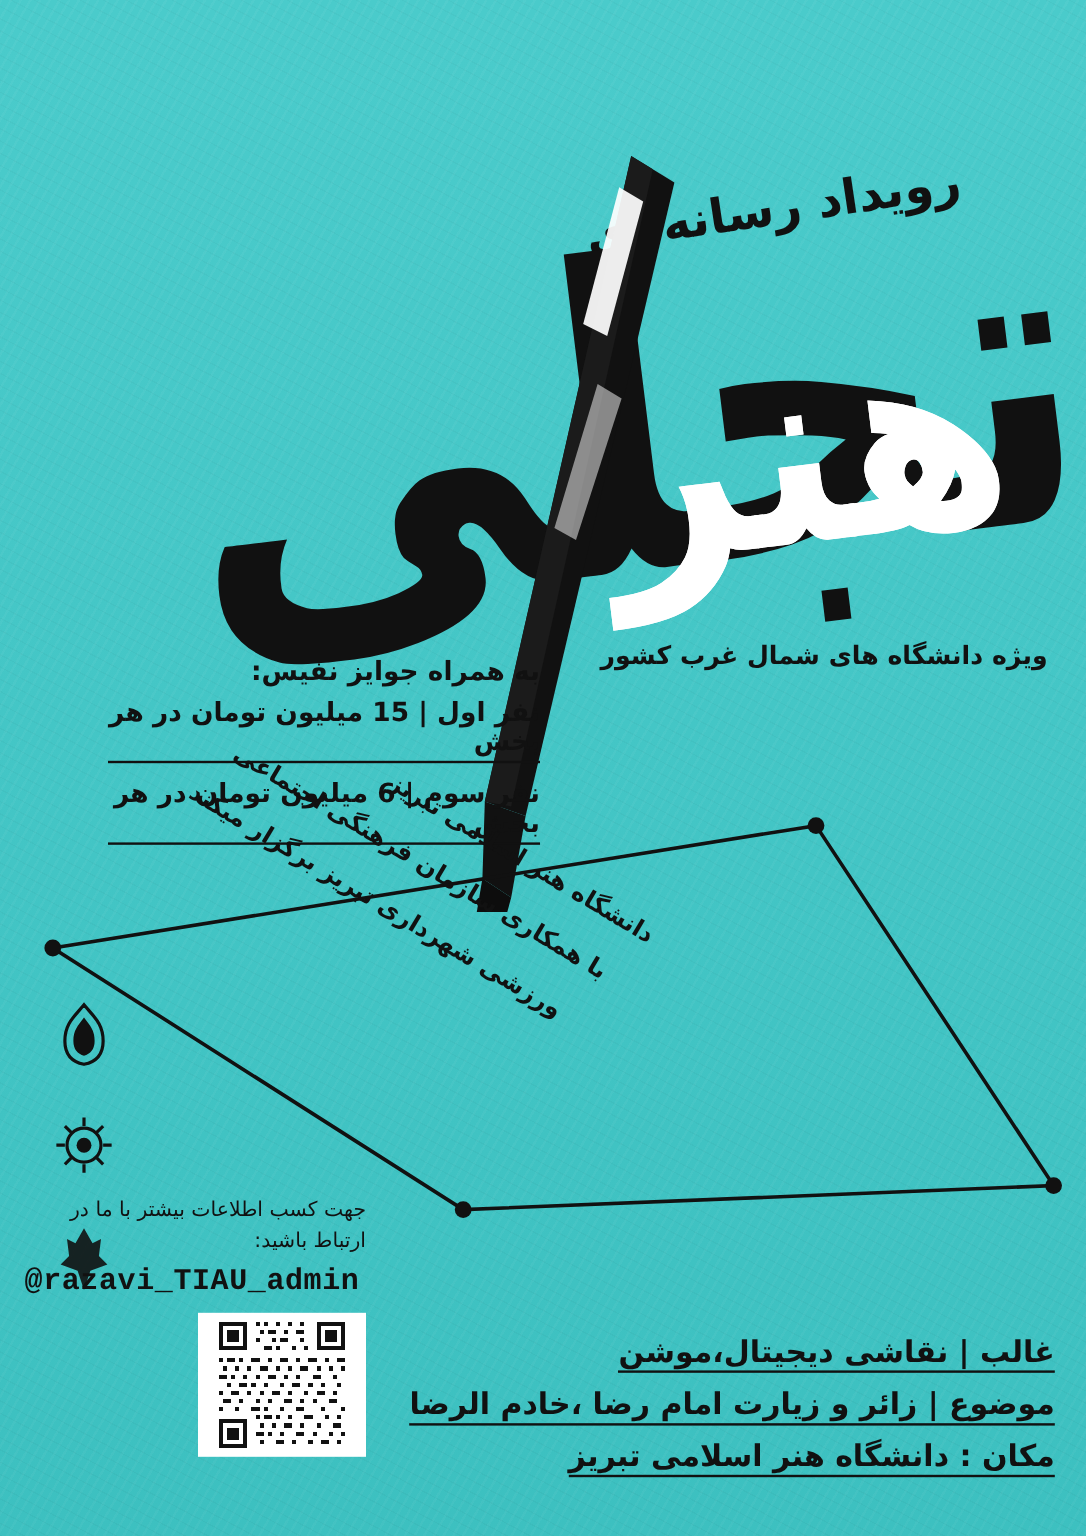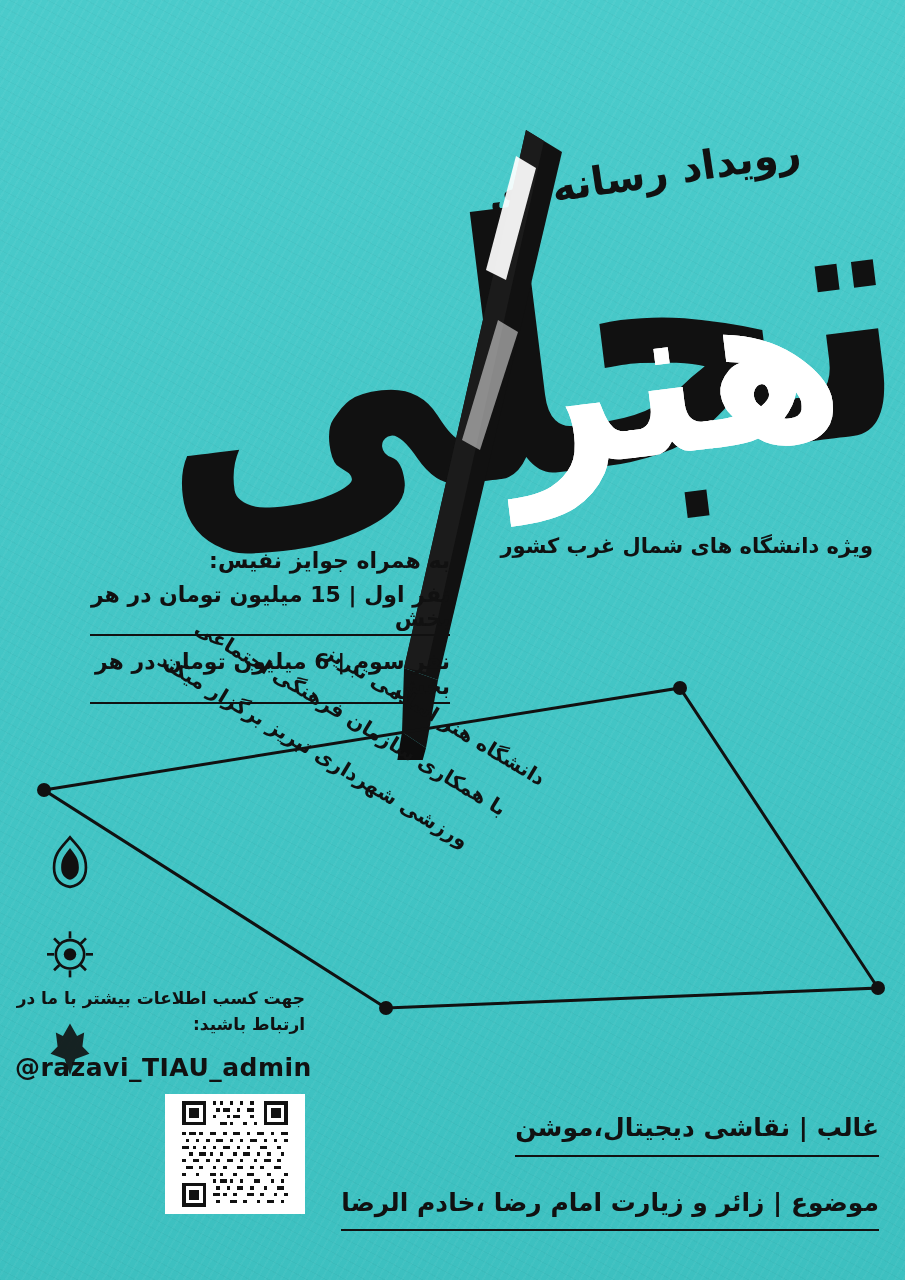--- a/index.html
+++ b/index.html
@@ -165,48 +165,48 @@
   }
   .detail-line {
     font-size: 25px;
     font-weight: 700;
     color: #111;
     line-height: 1.06;
     margin-bottom: 13px;
   }
   .detail-line span.u {
     border-bottom: 2.5px solid #111;
-    padding-bottom: 13px;
+    padding-bottom: 2px;
     display: inline-block;
-    margin-top: 20px;
   }
 
   
   .contact {
     position: absolute;
     bottom: 66px;
     right: 600px;
     width: 290px;
     text-align: right;
   }
   .contact-note {
     font-size: 17px;
-    font-weight: 700;
+    font-weight: 400;
     line-height: 1.5;
     color: #111;
-    margin-bottom: 16px;
+    margin-bottom: 6px;
   }
   .handle {
     font-size: 25px;
     font-weight: 700;
     letter-spacing: 0.5px;
     color: #111;
     direction: ltr;
     text-align: center;
     margin-bottom: 12px;
+    font-family: Liberation Mono, monospace;
   }
   .qr {
     width: 140px;
     height: 120px;
     background: #ffffff;
     padding: 4px;
     box-sizing: border-box;
   }
 </style>
 </head>
@@ -280,20 +280,21 @@
     <div class="logo-item">
       <svg viewBox="0 0 80 70" width="72" height="62" aria-hidden="true">
         <path d="M40 4 L48 18 L56 14 L54 30 L62 38 L46 44 L40 62 L34 44 L18 38 L26 30 L24 14 L32 18 Z" fill="#111" opacity="0.9"></path>
       </svg>
     </div>
   </div>
 
   <div class="details">
     <div class="detail-line"><span class="u">غالب | نقاشی دیجیتال،موشن</span></div>
     <div class="detail-line"><span class="u">موضوع | زائر و زیارت امام رضا ،خادم الرضا</span></div>
+    <div class="detail-line"><span class="u">مکان : دانشگاه هنر اسلامی تبریز</span></div>
   </div>
 
   <div class="contact">
     <div class="contact-note">جهت کسب اطلاعات بیشتر با ما در ارتباط باشید:</div>
     <div class="handle">@razavi_TIAU_admin</div>
     <div class="qr">
       <svg viewBox="0 0 33 33" width="132" height="112" shape-rendering="crispEdges" aria-hidden="true">
         <rect width="33" height="33" fill="#ffffff"></rect>
         <g fill="#111111">
           <rect x="1" y="1" width="7" height="1"></rect>

